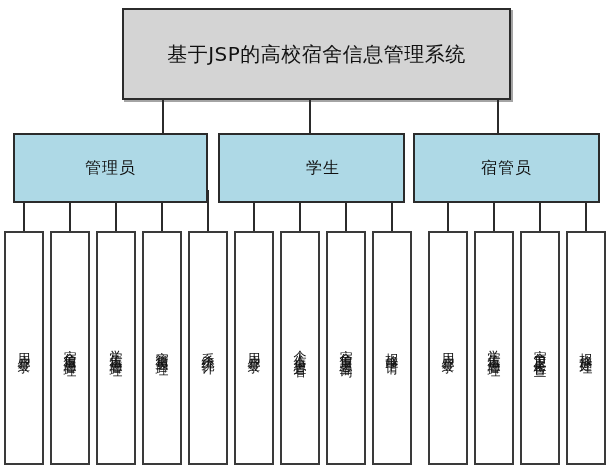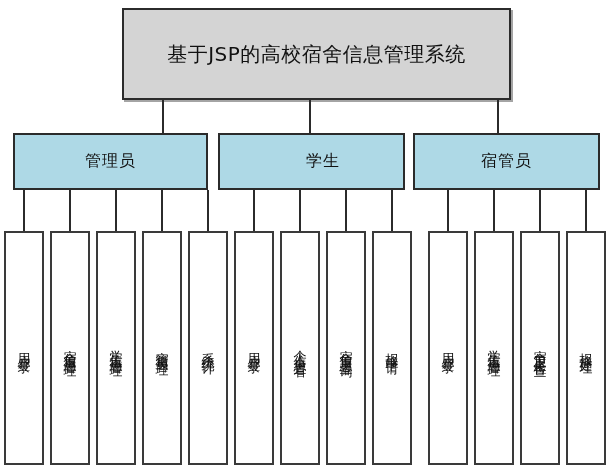--- a/index.html
+++ b/index.html
@@ -39,21 +39,21 @@
     font-size: 20px;
     color: #111111;
     letter-spacing: 0.5px;
     white-space: nowrap;
   }
 
   
   .role-box {
     position: absolute;
     top: 133px;
-    height: 57px;
+    height: 70px;
     background: #aed9e6;
     border: 2px solid #2b2b2b;
     box-sizing: border-box;
     display: flex;
     align-items: center;
     justify-content: center;
   }
   .role-box .label {
     font-size: 16px;
     color: #111111;

